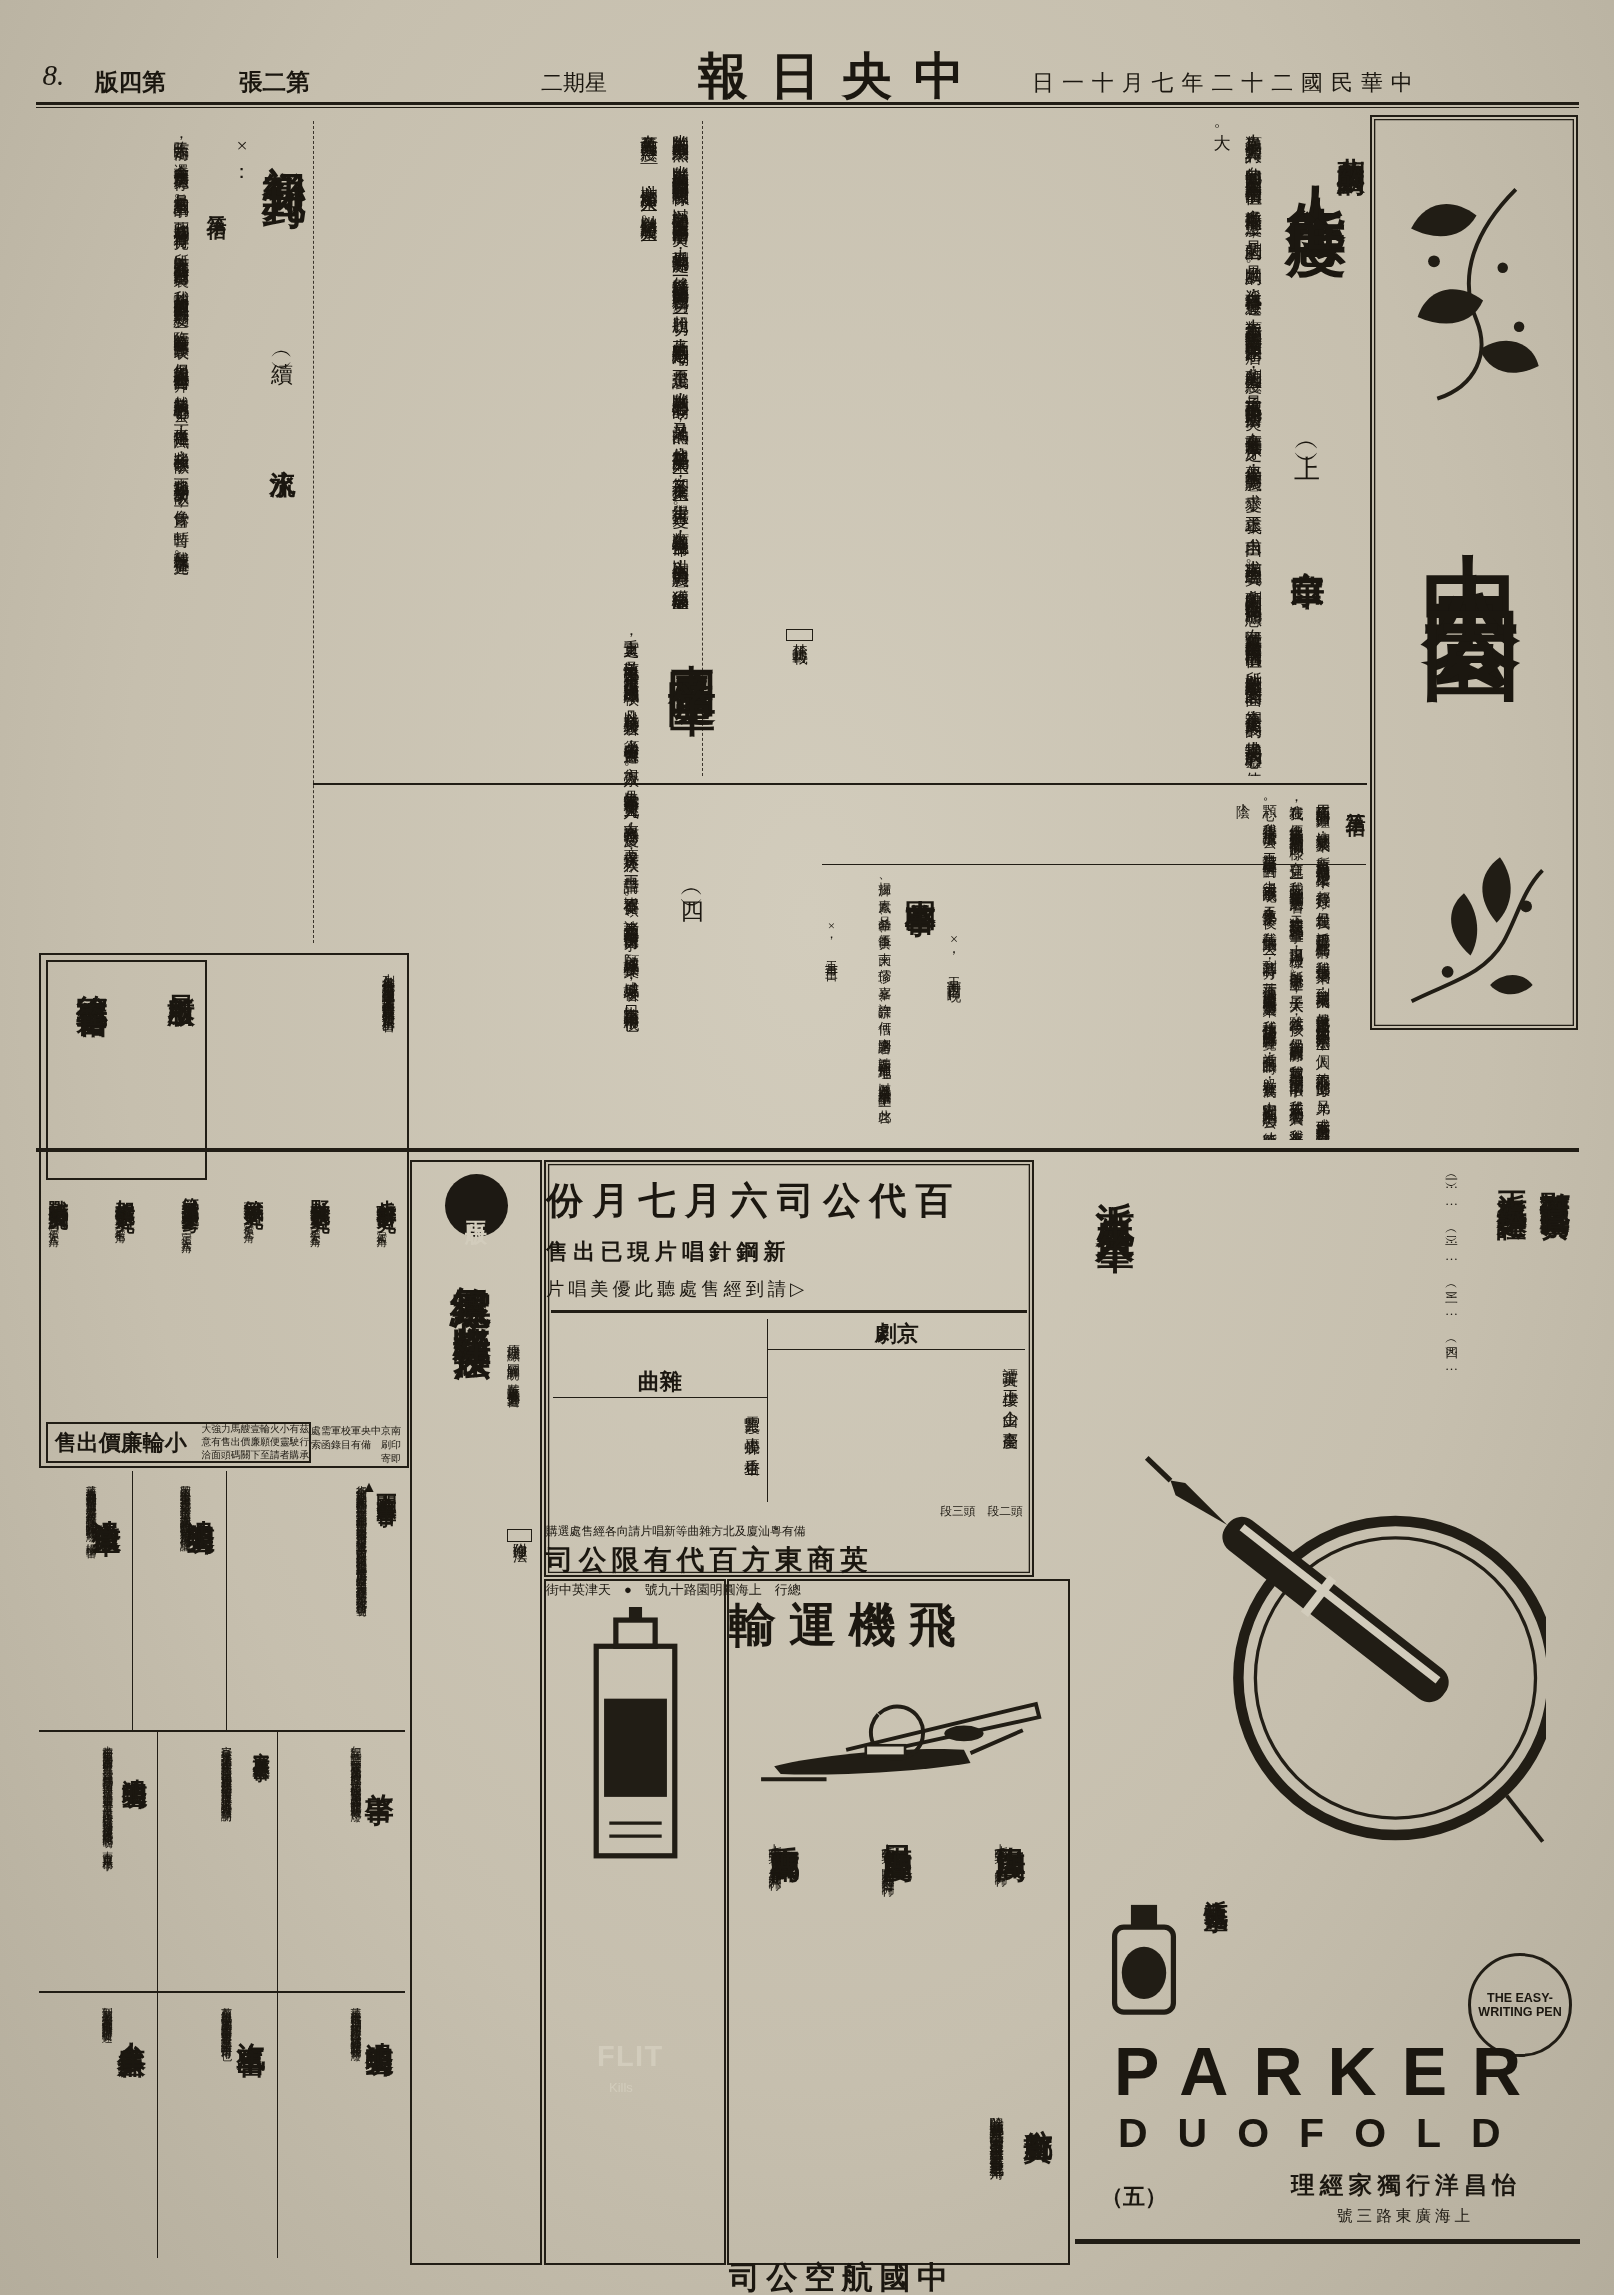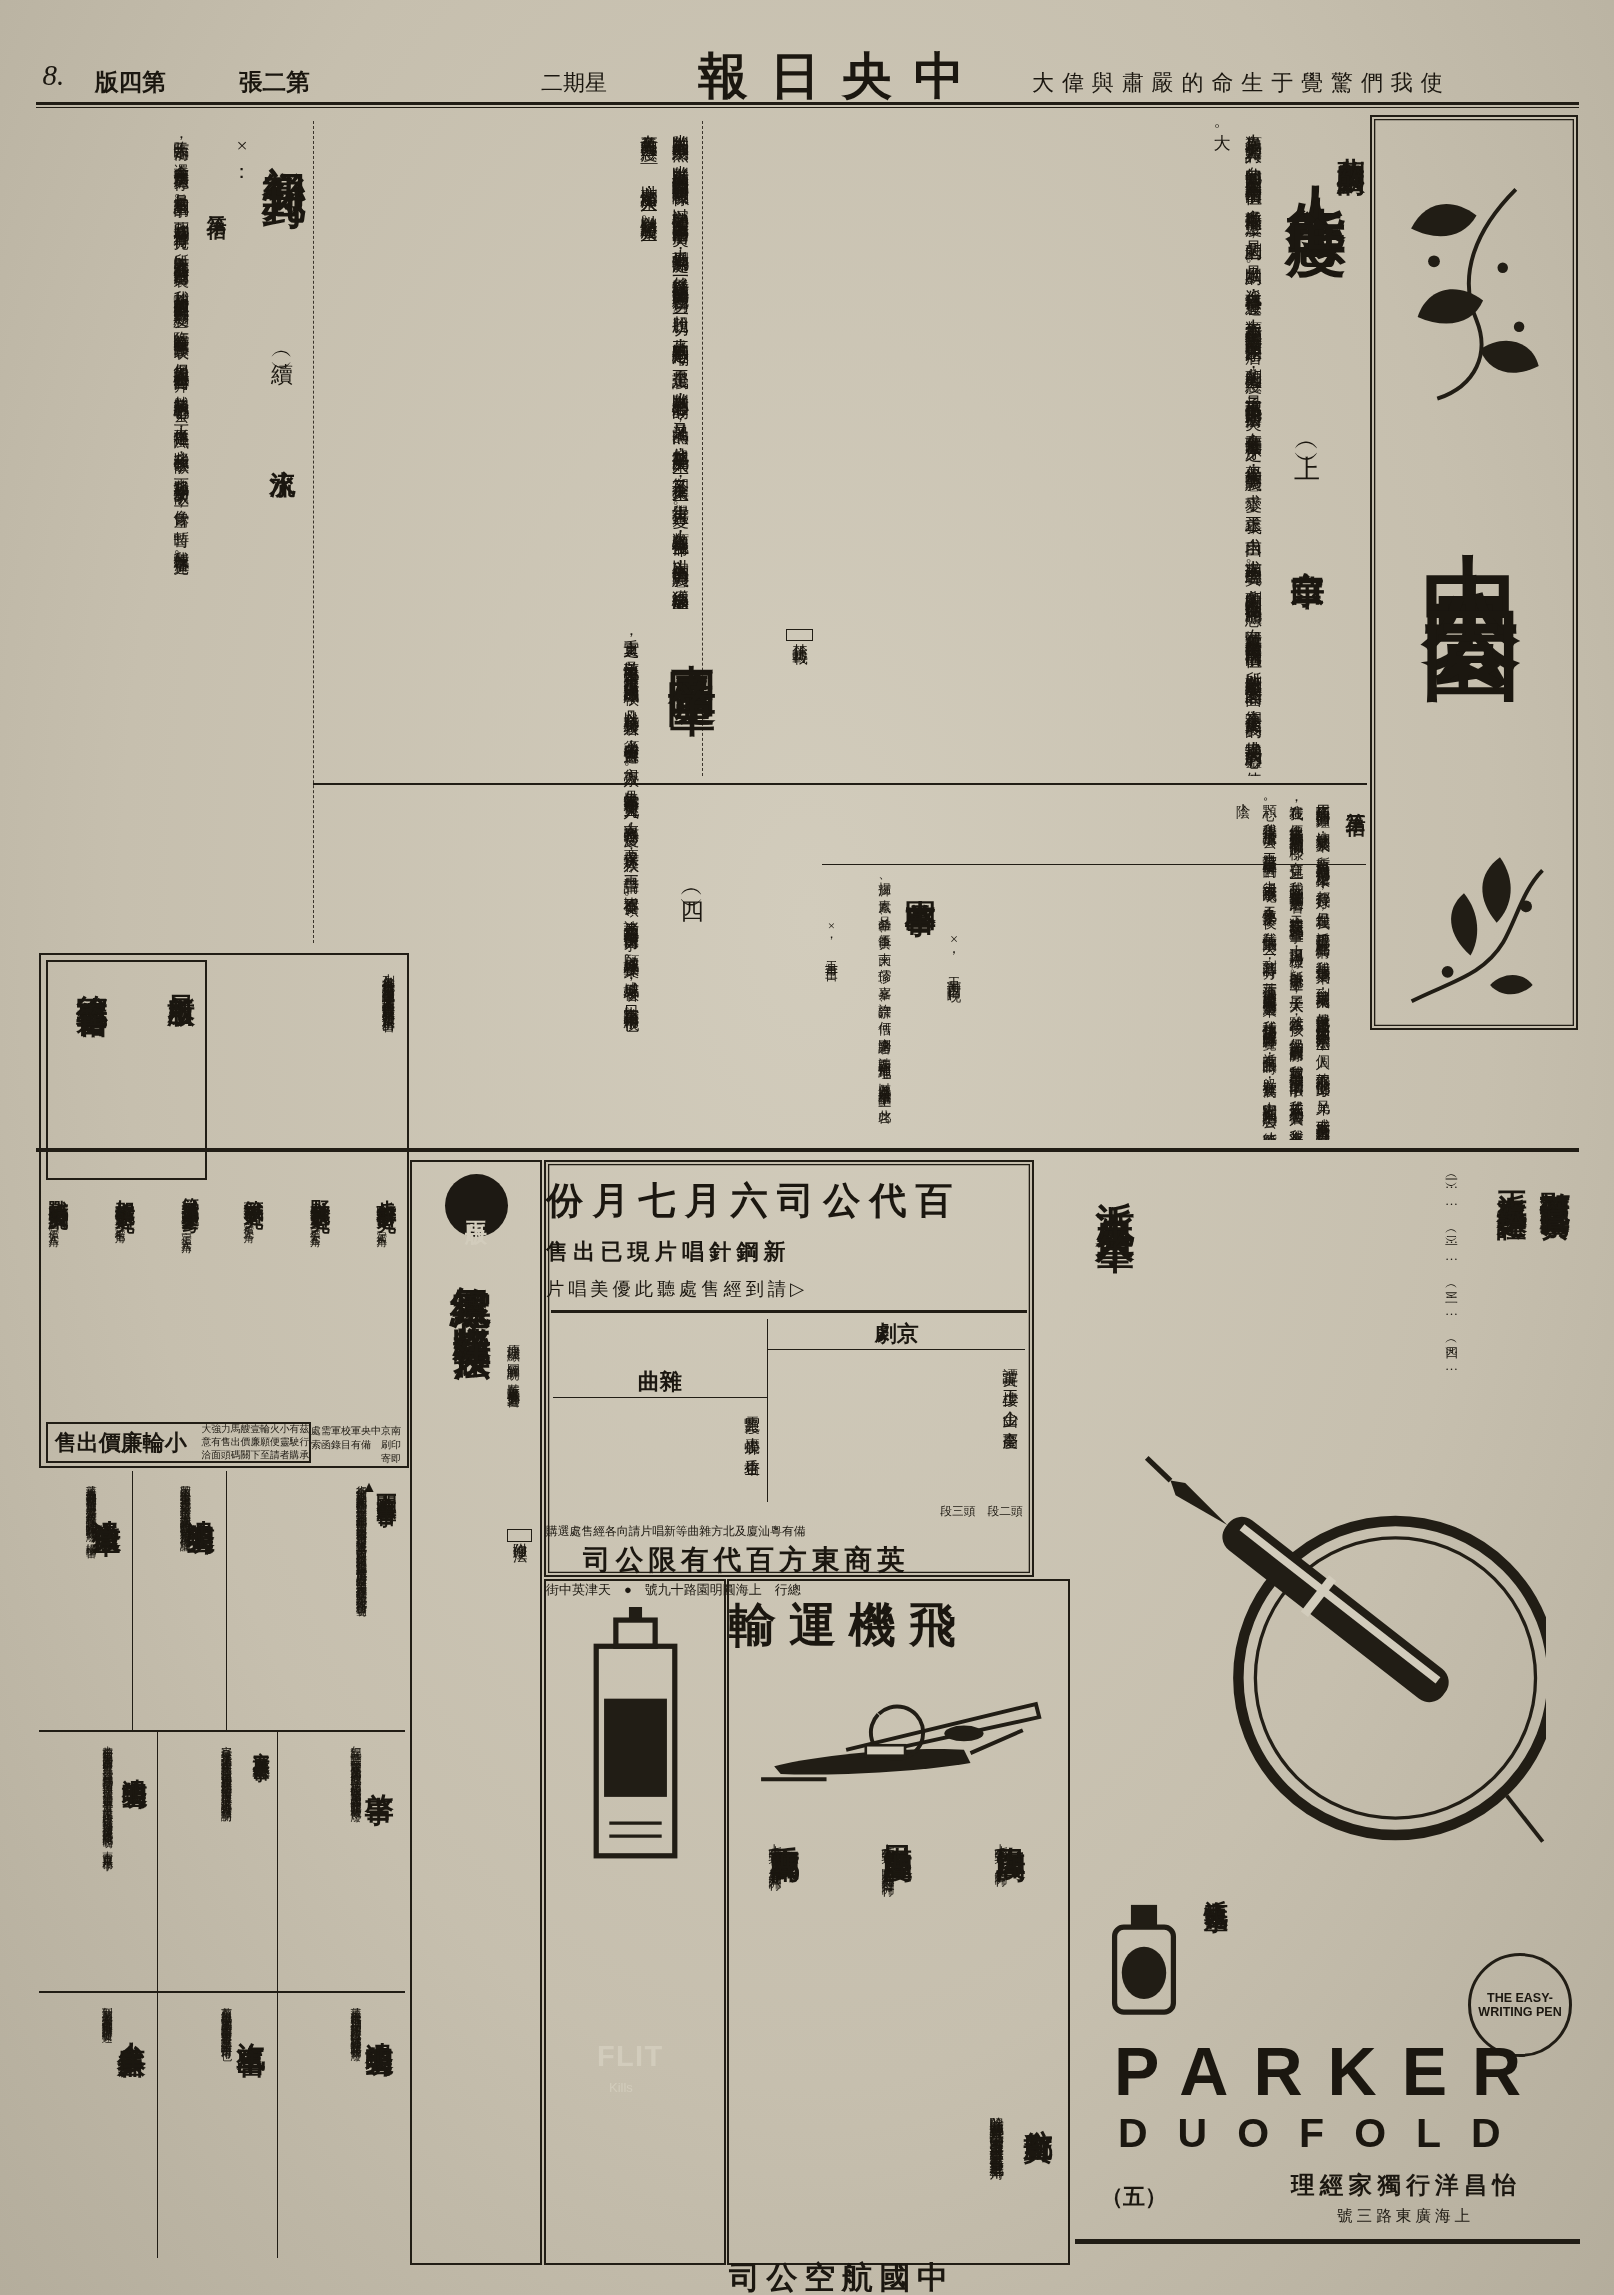--- a/index.html
+++ b/index.html
@@ -28,21 +28,21 @@
 <body>
 
 <div class="paper">
 
   <div class="abs" style="left:36px;top:29.5px;width:1546px;height:69px;">
     <div class="abs" style="left:6.6px;top:29.5px;font-size:29px;font-style:italic;">8.</div>
     <div class="abs rtl" style="left:59px;top:36px;font-size:23.6px;font-weight:bold;">第四版</div>
     <div class="abs rtl" style="left:203px;top:36px;font-size:23.6px;font-weight:bold;">第二張</div>
     <div class="abs rtl" style="left:505px;top:38px;font-size:22px;">星期二</div>
     <div class="abs rtl bold" style="left:662px;top:13px;font-size:50px;letter-spacing:22px;">中央日報</div>
-    <div class="abs rtl" style="left:996px;top:38px;font-size:22px;letter-spacing:7.9px;">使我們驚覺于生命的嚴肅與偉大</div>
+    <div class="abs rtl" style="left:996px;top:38px;font-size:22px;letter-spacing:7.9px;">中華民國二十二年七月十一日</div>
   </div>
   <div class="abs hr" style="left:36px;top:102px;width:1543px;height:3.3px;"></div>
   <div class="abs hr" style="left:36px;top:107px;width:1543px;height:1.3px;"></div>
 
   <div class="abs box2" style="left:1370px;top:115px;width:204px;height:911px;">
     <svg class="abs" style="left:26px;top:59px;" width="144" height="236" viewBox="0 0 220 360">
       <path class="ink" d="M180 20 C 120 80, 90 150, 120 220 C 140 270, 120 320, 60 340"></path>
       <path class="inkf" d="M120 60 C 80 30, 40 40, 20 80 C 60 100, 100 95, 120 60 Z"></path>
       <path class="inkf" d="M130 190 C 90 160, 45 170, 30 215 C 75 235, 115 225, 130 190 Z"></path>
       <path class="inkf" d="M125 265 C 160 240, 205 250, 215 290 C 175 310, 140 300, 125 265 Z"></path>
@@ -155,21 +155,21 @@
         <div class="rtl bold" style="font-size:22px;text-align:center;border-bottom:1.3px solid #211d15;">京劇</div>
         <div class="vtext" style="width:100%;height:141px;font-size:15.7px;padding-top:5.2px;">譚富英　王少樓　金少山　高慶奎</div>
       </div>
       <div style="flex:1;margin-top:48px;">
         <div class="rtl bold" style="font-size:22px;text-align:center;border-bottom:1.3px solid #211d15;">雜曲</div>
         <div class="vtext" style="width:100%;height:141px;font-size:15.7px;padding-top:5.2px;">雲艷霞　小麗蝶　香培生</div>
       </div>
     </div>
     <div class="rtl" style="margin:1.3px 9.2px 0 0;font-size:11.8px;text-align:right;">頭二段　頭三段</div>
     <div class="rtl" style="margin:3.9px 9.2px 0 0;font-size:11.8px;text-align:left;">備有粵汕廈及北方雜曲等新唱片請向各經售處選購</div>
-    <div class="rtl bold" style="margin:2.6px 9.2px 0 0;font-size:27.5px;letter-spacing:5.2px;text-align:left;padding-left:37px;">英商東方百代有限公司</div>
+    <div class="rtl bold" style="margin:2.6px 9.2px 0 0;font-size:27.5px;letter-spacing:5.2px;text-align:left;">英商東方百代有限公司</div>
     <div class="rtl" style="margin:2.6px 9.2px 0 0;font-size:13px;text-align:left;">總行　上海圓明園路十九號　●　天津英中街</div>
   </div>
 
   <div class="abs box" style="left:410px;top:1160px;width:128px;height:1101px;">
     <div class="disc" style="width:63px;height:63px;margin:11.8px auto 0 auto;">
       <span class="v bold" style="font-size:22px;color:#d2ccbc;">再版</span>
     </div>
     <div class="v bold" style="font-size:41px;margin:16.4px auto 0 auto;display:block;text-align:center;width:46px;">無線電</div>
     <div class="v" style="font-size:25px;margin:11.8px auto 0 auto;display:block;width:29px;">原理及直流</div>
     <div class="v bold" style="font-size:38px;margin:11.8px auto 0 auto;display:block;width:42px;">收音機</div>

